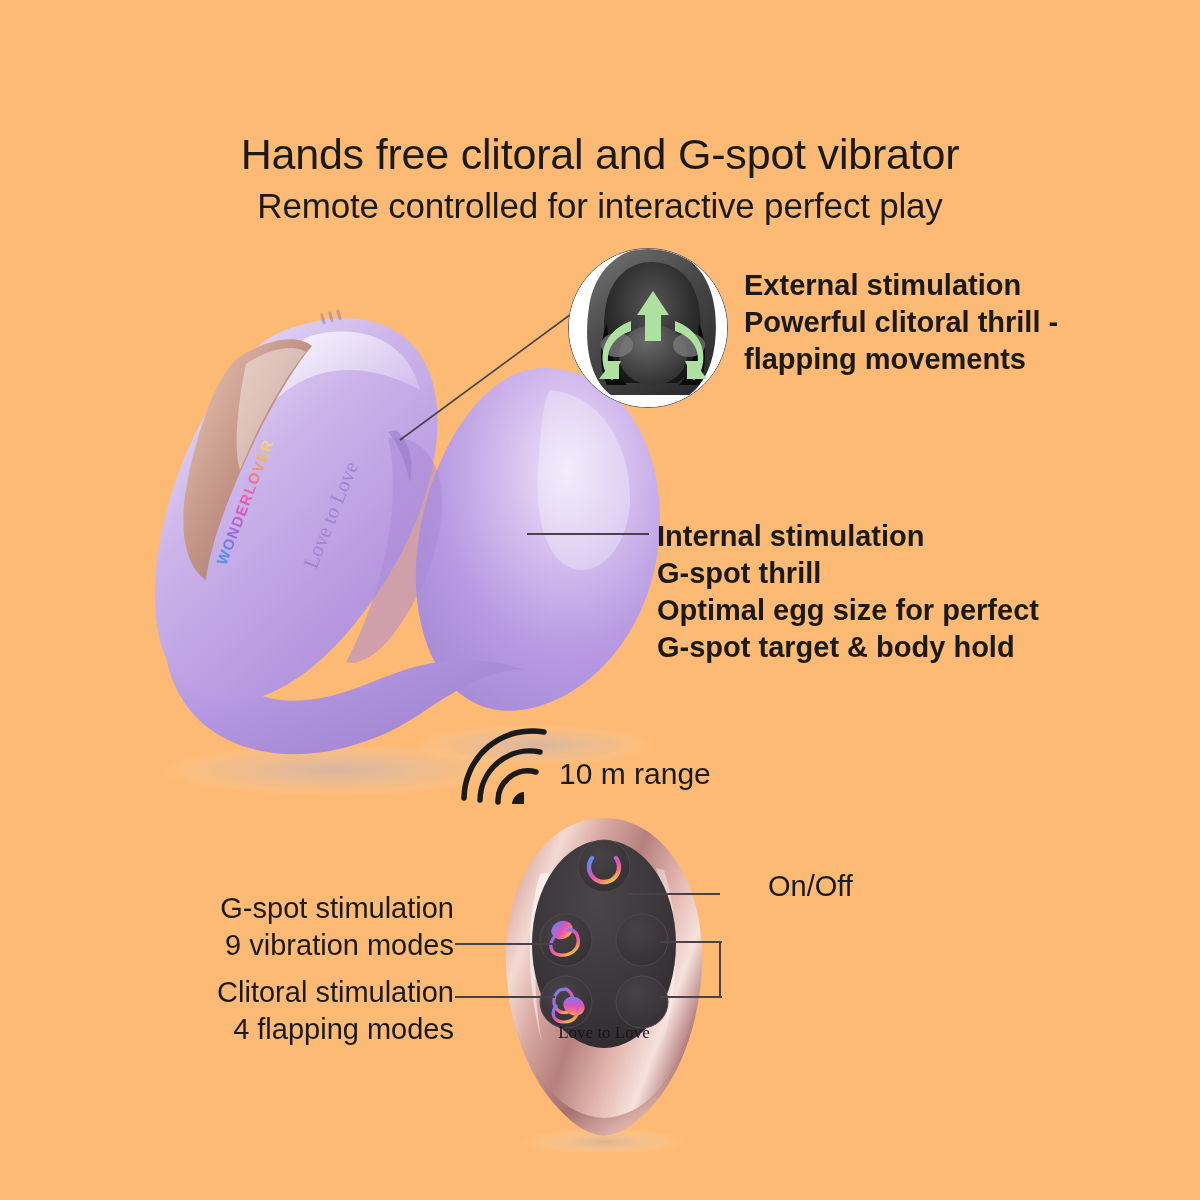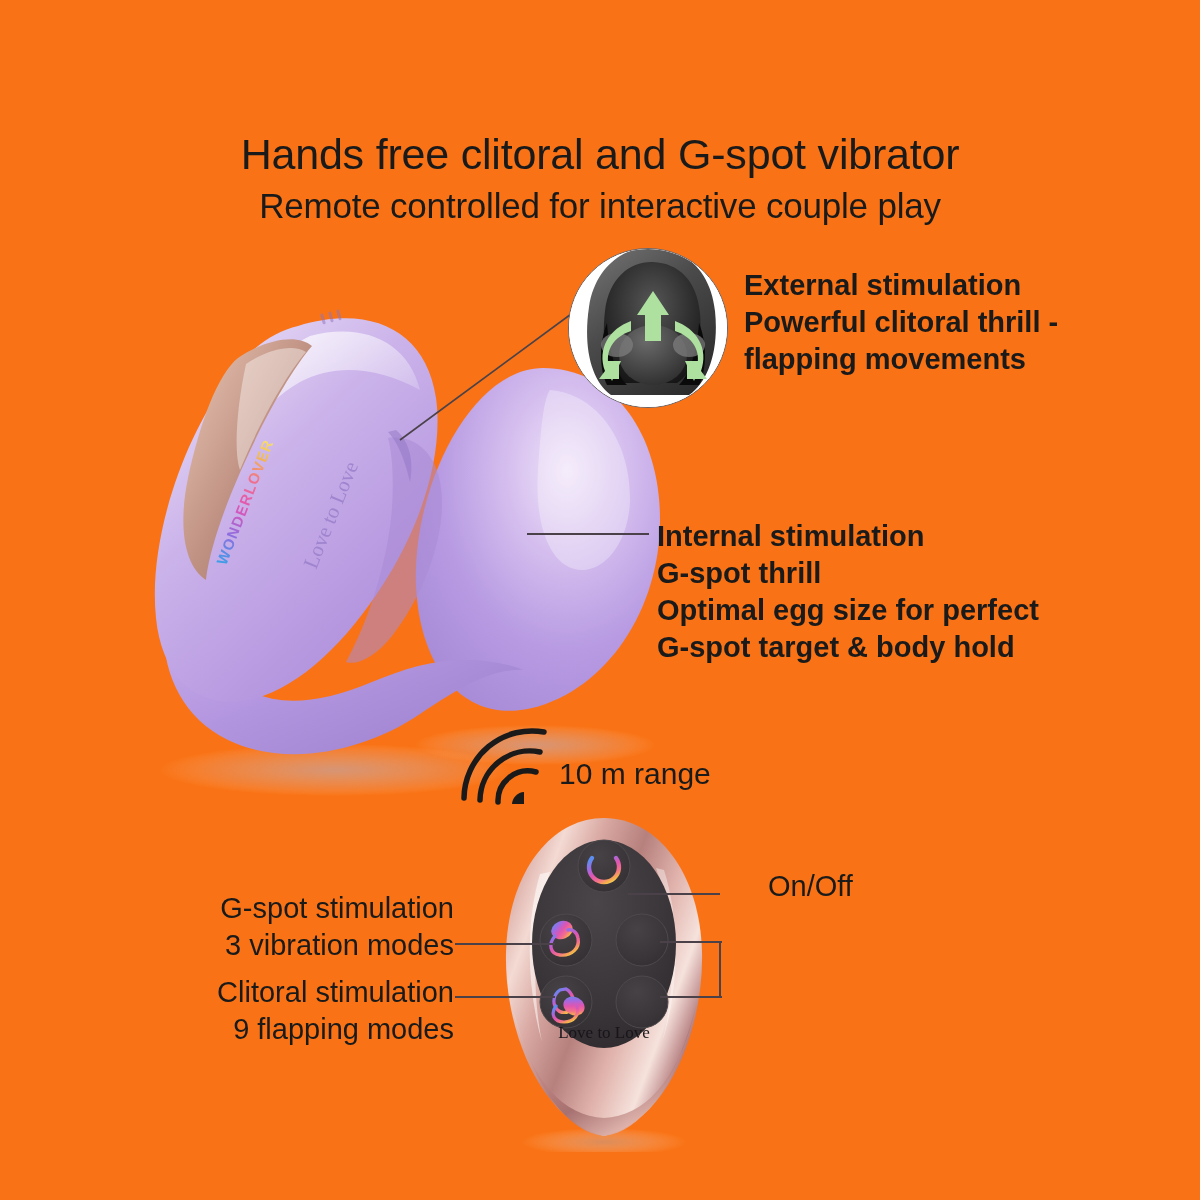--- a/index.html
+++ b/index.html
@@ -5,21 +5,21 @@
   * { box-sizing: border-box; margin: 0; padding: 0; }
   html, body {
     width: 1200px; height: 1200px;
     background: #ffffff;
     font-family: "Liberation Sans", sans-serif;
     overflow: hidden;
   }
   #stage {
     position: relative;
     width: 1200px; height: 1200px;
-    background: #f97316;
+    background: #fdba74;
   }
 
   
   .title {
     position: absolute;
     left: 0; width: 1200px;
     text-align: center;
     color: #1a1a1a;
     font-weight: 400;
     letter-spacing: -0.2px;
@@ -98,21 +98,21 @@
 
   
   #remote { position: absolute; left: 498px; top: 816px; width: 212px; height: 336px; }
 </style>
 </head>
 <body>
 
 <div id="stage">
 
   <div class="title" id="headline">Hands free clitoral and G-spot vibrator</div>
-  <div class="title" id="subheadline">Remote controlled for interactive couple play</div>
+  <div class="title" id="subheadline">Remote controlled for interactive perfect play</div>
 
   <div id="product">
     <svg width="560" height="540" viewBox="0 0 560 540">
       <defs>
         <linearGradient id="gBodyMain" x1="0.15" y1="0.05" x2="0.85" y2="0.95">
           <stop offset="0%" stop-color="#d9c6ef"></stop>
           <stop offset="25%" stop-color="#c2a6e6"></stop>
           <stop offset="55%" stop-color="#b295df"></stop>
           <stop offset="80%" stop-color="#a88bd6"></stop>
           <stop offset="100%" stop-color="#9d80cd"></stop>
@@ -410,25 +410,25 @@
         <circle cx="144" cy="186" r="26" fill="url(#gBtn)" stroke="#4e494d" stroke-width="1"></circle>
         <line x1="131" y1="186" x2="157" y2="186" stroke="url(#gIridH)" stroke-width="4.6" stroke-linecap="round"></line>
       </g>
 
       <text x="106" y="222" text-anchor="middle" font-family="'Liberation Serif', serif" font-size="17" fill="#17151a">Love to Love</text>
     </svg>
   </div>
 
   <div class="lead" id="lead-gspot"></div>
   <div class="callout" id="callout-gspot">G-spot stimulation
-3 vibration modes</div>
+9 vibration modes</div>
 
   <div class="lead" id="lead-clitoral"></div>
   <div class="callout" id="callout-clitoral">Clitoral stimulation
-9 flapping modes</div>
+4 flapping modes</div>
 
   <div class="lead" id="lead-onoff"></div>
   <div class="callout" id="callout-onoff">On/Off</div>
 
   <div class="lead" id="lead-intensity"></div>
   <div class="lead" id="lead-intensity2"></div>
   <div id="lead-intensity-tie"></div>
 
 </div>
 

